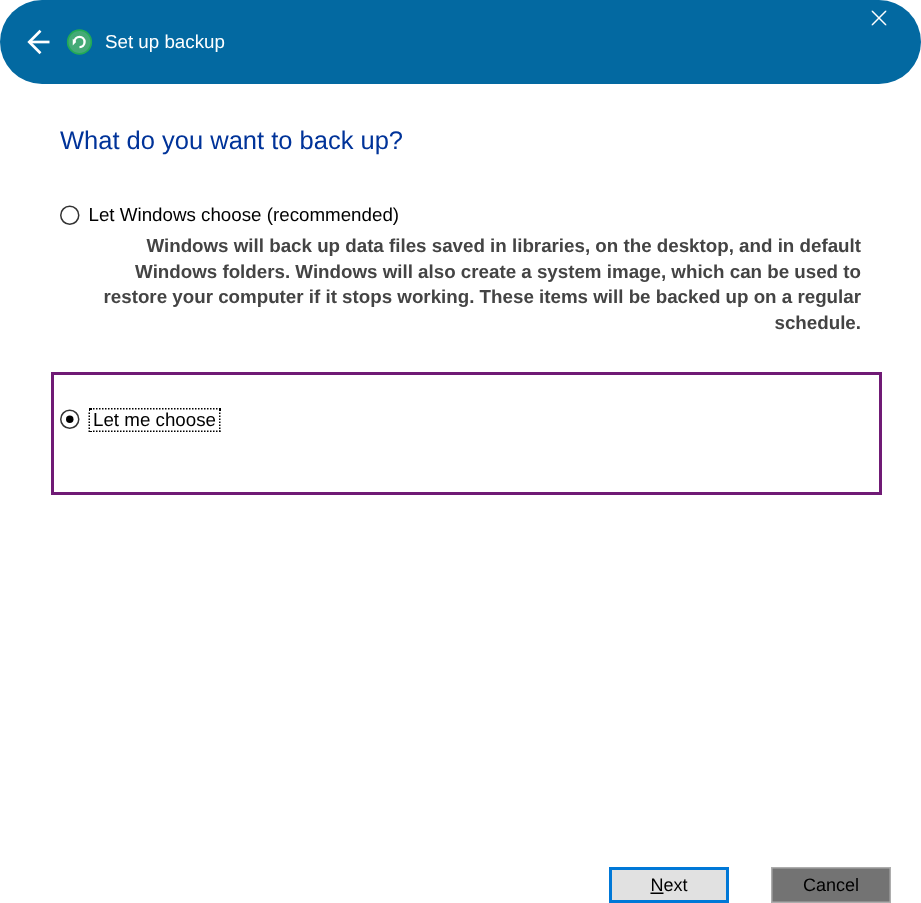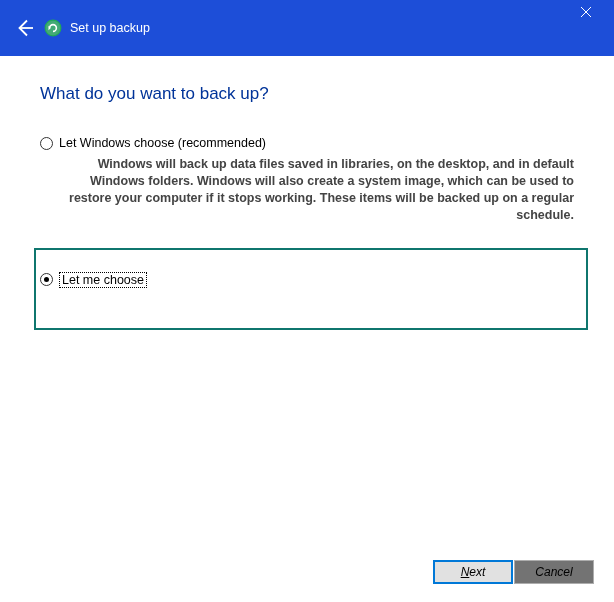--- a/index.html
+++ b/index.html
@@ -6,26 +6,27 @@
   body {
     font-family: "Segoe UI", Tahoma, sans-serif;
     font-size: 12px;
     background: #fff;
     width: 614px;
     height: 602px;
     overflow: hidden;
   }
   .titlebar {
     height: 56px;
-    background: #1d4ed8;
+    background: #0369a1;
     color: #fff;
     display: flex;
     align-items: center;
     padding: 0 12px;
     position: relative;
+    border-radius: 28px;
   }
   .back-arrow {
     width: 24px; height: 24px;
     display: flex; align-items: center; justify-content: center;
     margin-right: 8px;
     cursor: pointer;
   }
   .wizard-icon {
     width: 18px; height: 18px;
     margin-right: 8px;
@@ -83,32 +84,31 @@
     padding: 0 2px;
   }
   .option-desc {
     color: #444;
     font-size: 12.5px;
     line-height: 1.35;
     margin-left: 19px;
     font-weight: bold;
   }
   .highlight-box {
-    border: 2px solid #0f766e;
+    border: 2px solid #701a75;
     padding: 22px 12px 34px 4px;
     margin-left: -6px;
     margin-right: -14px;
   }
   .footer {
     position: absolute;
-    bottom: 18px;
+    bottom: 0;
     right: 20px;
     display: flex;
-    gap: 1px;
-    font-style: italic;
+    gap: 28px;
   }
   .btn {
     width: 80px;
     height: 24px;
     font-size: 12px;
     background: #737373;
     border: 1px solid #adadad;
     display: flex;
     align-items: center;
     justify-content: center;

